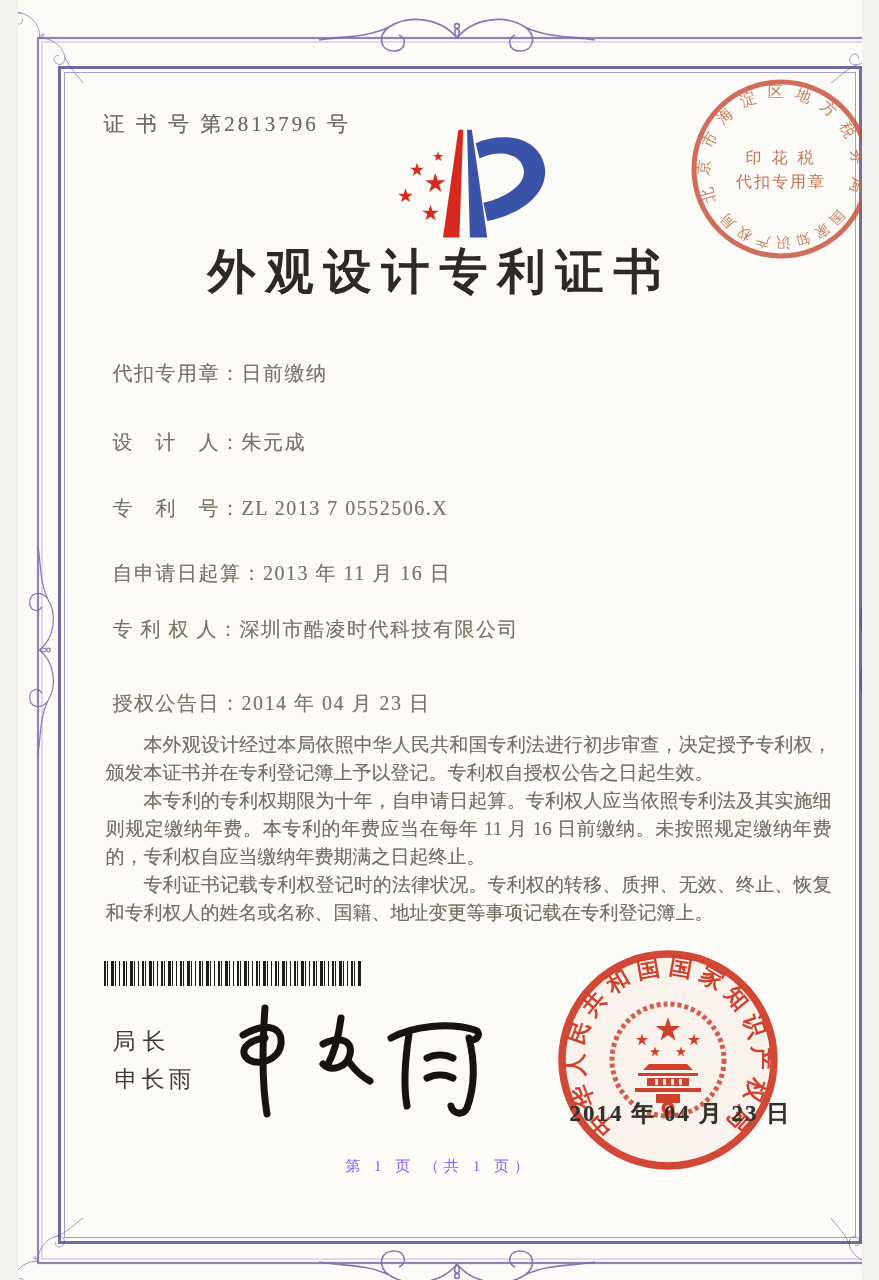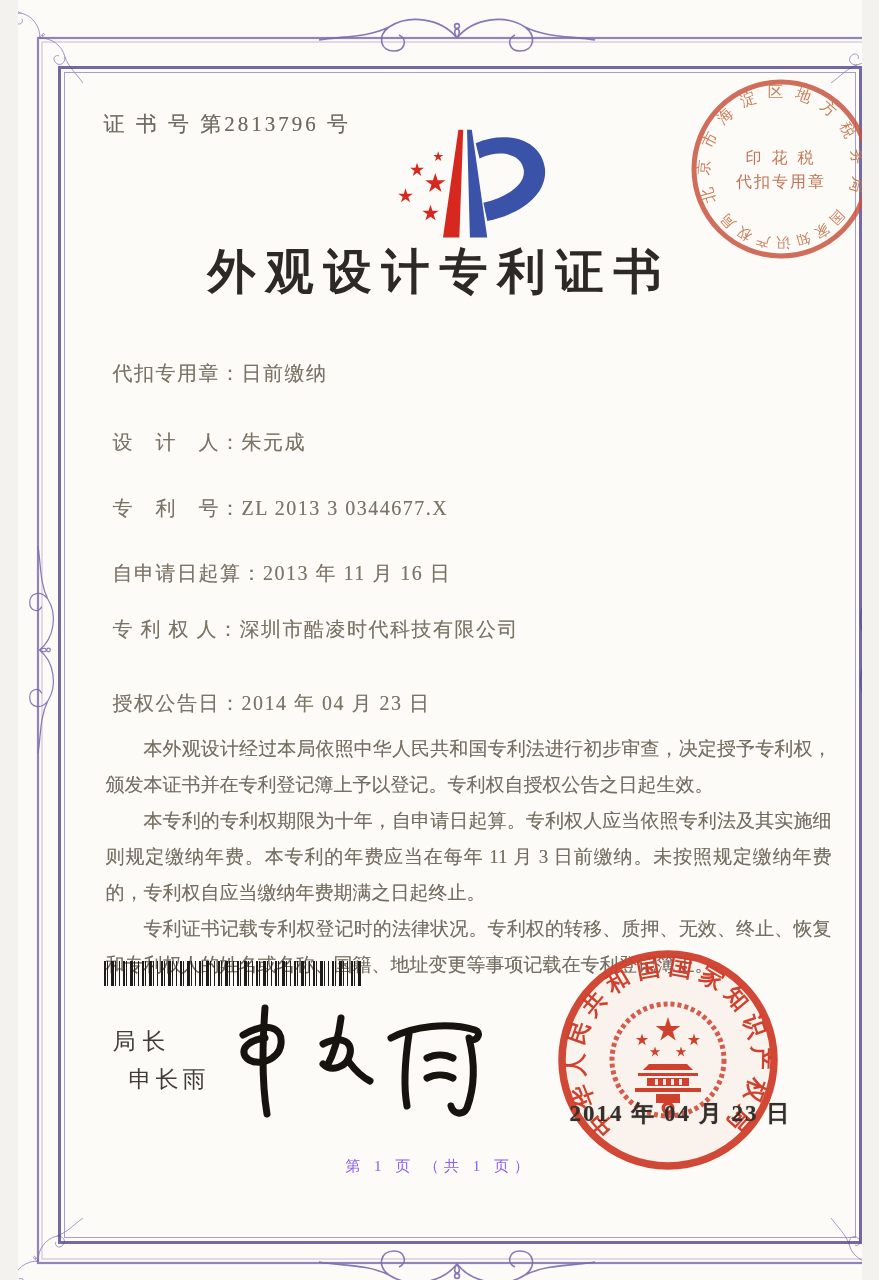--- a/index.html
+++ b/index.html
@@ -23,33 +23,33 @@
   }
   .title{
     left:50%;top:240px;transform:translateX(-50%);margin:0;white-space:nowrap;
     font-size:48px;font-weight:700;letter-spacing:10px;color:#2c2926;
   }
   .field{
     left:95px;font-size:20px;color:#7b7366;letter-spacing:1.5px;white-space:nowrap;
     text-shadow:0 0 .6px rgba(123,115,102,.5);
   }
   .body-text{
-    left:88px;top:731px;width:726px;font-size:19px;line-height:36px;
+    left:88px;top:731px;width:726px;font-size:19px;line-height:28px;
     color:#766e62;text-align:justify;text-shadow:0 0 .6px rgba(118,110,98,.5);
   }
   .body-text p{margin:0;text-indent:2em;}
   .barcode{
     left:86px;top:961px;width:258px;height:25px;
     background:repeating-linear-gradient(90deg,
       #1d1c1b 0 2px,transparent 2px 3px,#1d1c1b 3px 4px,transparent 4px 7px,
       #1d1c1b 7px 10px,transparent 10px 11px,#1d1c1b 11px 12px,transparent 12px 15px,
       #1d1c1b 15px 16px,transparent 16px 19px);
   }
   .director-title{left:95px;top:1026px;font-size:23px;letter-spacing:7px;color:#403c37;}
-  .director-name{left:111px;top:1064px;font-size:23px;letter-spacing:4px;color:#403c37;}
+  .director-name{left:97px;top:1064px;font-size:23px;letter-spacing:4px;color:#403c37;}
   .signature{left:205px;top:1000px;}
   .tax-stamp{left:668px;top:74px;opacity:.93;}
   .seal{left:534px;top:944px;opacity:.97;}
   .seal-date{
     left:552px;top:1098px;font-size:23px;letter-spacing:2px;color:#33302c;
     font-weight:600;z-index:5;text-shadow:0 0 1px rgba(40,38,35,.55);white-space:nowrap;
   }
   .footer{
     left:50%;top:1157px;transform:translateX(-50%);font-size:15px;
     letter-spacing:5px;color:#8b5cf6;white-space:nowrap;
@@ -119,35 +119,35 @@
 
   <h1 class="abs title">外观设计专利证书</h1>
 
   <div class="abs field" style="top:360px">
     <span>代扣专用章</span><span>：</span><span>日前缴纳</span>
   </div>
   <div class="abs field" style="top:429px">
     <span>设　计　人</span><span>：</span><span>朱元成</span>
   </div>
   <div class="abs field" style="top:495px">
-    <span>专　利　号</span><span>：</span><span>ZL 2013 3 0344677.X</span>
+    <span>专　利　号</span><span>：</span><span>ZL 2013 7 0552506.X</span>
   </div>
   <div class="abs field" style="top:560px">
     <span>自申请日起算</span><span>：</span><span>2013 年 11 月 16 日</span>
   </div>
   <div class="abs field" style="top:616px">
     <span>专 利 权 人</span><span>：</span><span>深圳市酷凌时代科技有限公司</span>
   </div>
   <div class="abs field" style="top:690px">
     <span>授权公告日</span><span>：</span><span>2014 年 04 月 23 日</span>
   </div>
 
   <div class="abs body-text">
     <p>本外观设计经过本局依照中华人民共和国专利法进行初步审查，决定授予专利权，颁发本证书并在专利登记簿上予以登记。专利权自授权公告之日起生效。</p>
-    <p>本专利的专利权期限为十年，自申请日起算。专利权人应当依照专利法及其实施细则规定缴纳年费。本专利的年费应当在每年 11 月 3 日前缴纳。未按照规定缴纳年费的，专利权自应当缴纳年费期满之日起终止。</p>
+    <p>本专利的专利权期限为十年，自申请日起算。专利权人应当依照专利法及其实施细则规定缴纳年费。本专利的年费应当在每年 11 月 16 日前缴纳。未按照规定缴纳年费的，专利权自应当缴纳年费期满之日起终止。</p>
     <p>专利证书记载专利权登记时的法律状况。专利权的转移、质押、无效、终止、恢复和专利权人的姓名或名称、国籍、地址变更等事项记载在专利登记簿上。</p>
   </div>
 
   <div class="abs barcode"></div>
 
   <div class="abs director-title">局长</div>
   <div class="abs director-name">申长雨</div>
 
   <svg class="abs signature" width="270" height="120" viewBox="0 0 270 120" fill="none" stroke="#17140f" stroke-width="7" stroke-linecap="round">
     <g>

